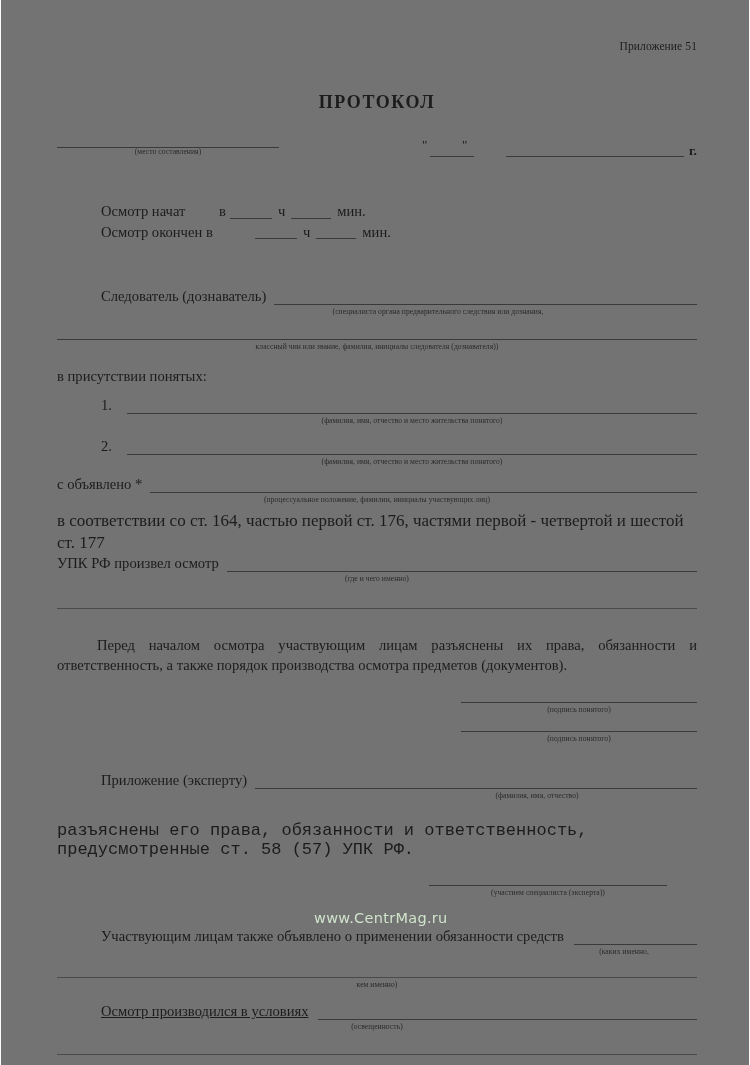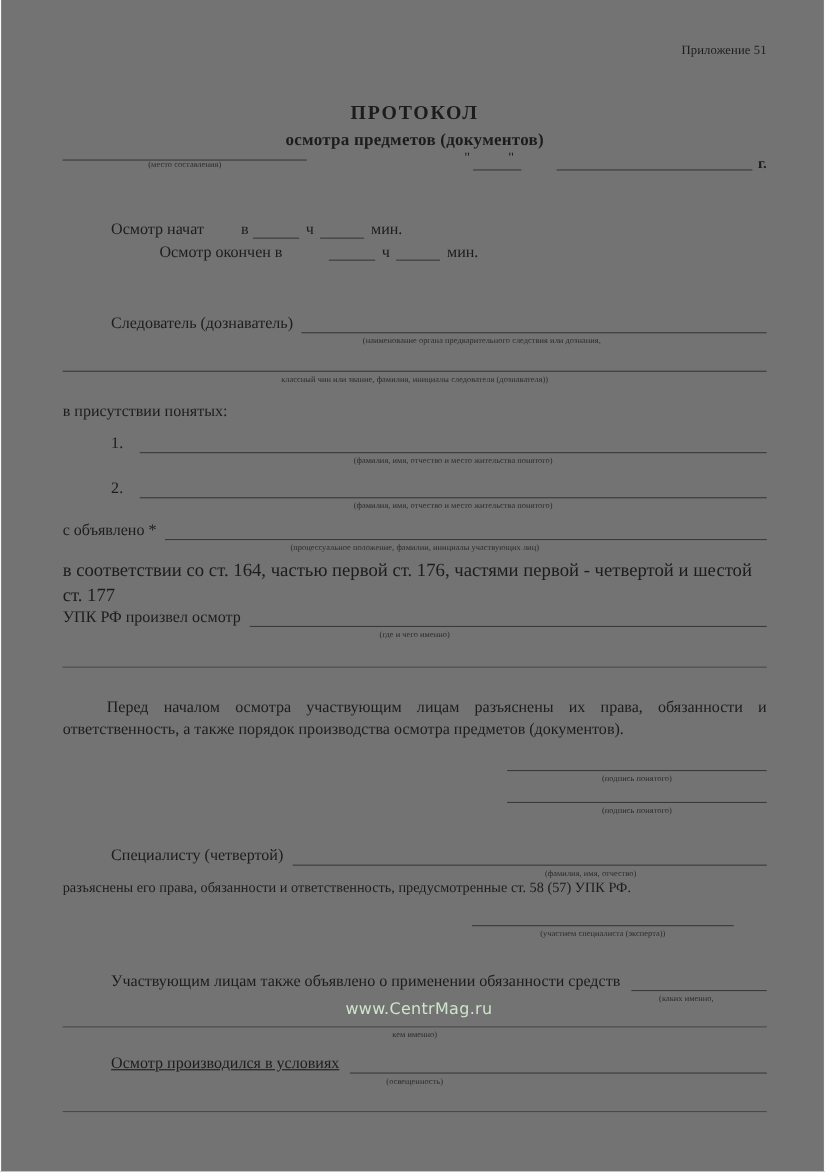--- a/index.html
+++ b/index.html
@@ -74,20 +74,21 @@
     height: 0;
   }
   .fullrule {
     border-bottom: 1.8px solid #4a4a4a;
     height: 0;
     width: 100%;
   }
 
   
   .place-row {
+    margin-top: 26px;
     display: flex;
     align-items: flex-end;
     justify-content: space-between;
   }
   .place-left { width: 222px; }
   .place-left .rule { border-bottom: 1.7px solid #3a3a3a; }
   .date-block {
     display: flex;
     align-items: flex-end;
     gap: 0px;
@@ -111,21 +112,21 @@
 
   .times {
     margin-top: 44px;
     padding-left: 44px;
     font-size: 14.6px;
     line-height: 1.42;
   }
   .time-row { display: flex; align-items: flex-end; white-space: nowrap; }
   .t-label { display: inline-block; }
   .t-label.w1 { width: 118px; }
-  .t-label.w2 { width: 150px; margin-left: 44px; }
+  .t-label.w2 { width: 150px; }
   .blank-sm { display: inline-block; width: 42px; border-bottom: 1.6px solid #3a3a3a; margin: 0 6px 3px 4px; }
   .blank-sm2 { display: inline-block; width: 40px; border-bottom: 1.6px solid #3a3a3a; margin: 0 6px 3px 6px; }
 
   .inv-row { margin-top: 46px; padding-left: 44px; display: flex; align-items: flex-end; }
   .inv-label { font-size: 14.6px; white-space: nowrap; }
   .inv-line { flex: 1 1 auto; border-bottom: 1.6px solid #3a3a3a; margin-left: 8px; }
 
   .cap-right { width: 430px; margin-left: 166px; margin-top: 3px; }
   .cap-wide { width: 100%; margin-top: 3px; }
 
@@ -150,21 +151,21 @@
   .sig-block { margin-top: 26px; }
   .sig-line {
     width: 236px; margin-left: 404px;
     border-bottom: 1.6px solid #3a3a3a;
   }
   .sig-cap { width: 236px; margin-left: 404px; margin-top: 3px; }
   .sig-gap { height: 16px; }
 
   .spec-row { margin-top: 28px; padding-left: 44px; display: flex; align-items: flex-end; }
   .spec-cap { width: 300px; margin-left: 330px; margin-top: 3px; }
-  .spec-text { margin-top: 1px; font-size: 13px; }
+  .spec-text { margin-top: 21px; font-size: 17px; font-family: Liberation Mono, monospace; }
 
   .spec-sig-line { width: 238px; margin-left: 372px; margin-top: 26px; border-bottom: 1.6px solid #3a3a3a; }
   .spec-sig-cap { width: 238px; margin-left: 372px; margin-top: 3px; }
 
   .tech-row { margin-top: 30px; padding-left: 44px; display: flex; align-items: flex-end; }
   .tech-text { font-size: 14.6px; white-space: nowrap; }
   .tech-line { flex: 1 1 auto; border-bottom: 1.6px solid #3a3a3a; margin-left: 10px; }
   .tech-cap1 { width: 146px; margin-left: 494px; margin-top: 3px; text-align: center; }
   .tech-rule2 { margin-top: 20px; }
   .tech-cap2 { width: 100%; margin-top: 3px; }
@@ -190,21 +191,20 @@
 </style>
 </head>
 <body>
 
 <div class="page">
   <div class="content">
 
     <div class="appendix">Приложение 51</div>
 
     <div class="title">ПРОТОКОЛ</div>
-    <div class="subtitle">осмотра предметов (документов)</div>
 
     <div class="place-row">
       <div class="place-left">
         <div class="rule"></div>
         <div class="cap">(место составления)</div>
       </div>
       <div class="date-block">
         <div class="quote-marks">
           <span class="q1">"</span>
           <span class="q2">"</span>
@@ -230,21 +230,21 @@
         <span>ч</span>
         <span class="blank-sm2"></span>
         <span>мин.</span>
       </div>
     </div>
 
     <div class="inv-row">
       <span class="inv-label">Следователь (дознаватель)</span>
       <span class="inv-line"></span>
     </div>
-    <div class="cap cap-right">(наименование органа предварительного следствия или дознания,</div>
+    <div class="cap cap-right">(специалиста органа предварительного следствия или дознания,</div>
 
     <div class="rule spacer-rule"></div>
     <div class="cap cap-wide">классный чин или звание, фамилия, инициалы следователя (дознавателя))</div>
 
     <div class="witness-label">в присутствии понятых:</div>
 
     <div class="wrow">
       <span class="wnum">1.</span>
       <span class="wline"></span>
     </div>
@@ -278,21 +278,21 @@
 
     <div class="sig-block">
       <div class="sig-line"></div>
       <div class="cap sig-cap">(подпись понятого)</div>
       <div class="sig-gap"></div>
       <div class="sig-line"></div>
       <div class="cap sig-cap">(подпись понятого)</div>
     </div>
 
     <div class="spec-row">
-      <span class="inv-label">Специалисту (четвертой)</span>
+      <span class="inv-label">Приложение (эксперту)</span>
       <span class="inv-line"></span>
     </div>
     <div class="cap spec-cap">(фамилия, имя, отчество)</div>
     <div class="spec-text">разъяснены его права, обязанности и ответственность, предусмотренные ст. 58 (57) УПК РФ.</div>
 
     <div class="spec-sig-line"></div>
     <div class="cap spec-sig-cap">(участием специалиста (эксперта))</div>
 
     <div class="tech-row">
       <span class="tech-text">Участвующим лицам также объявлено о применении обязанности средств</span>

